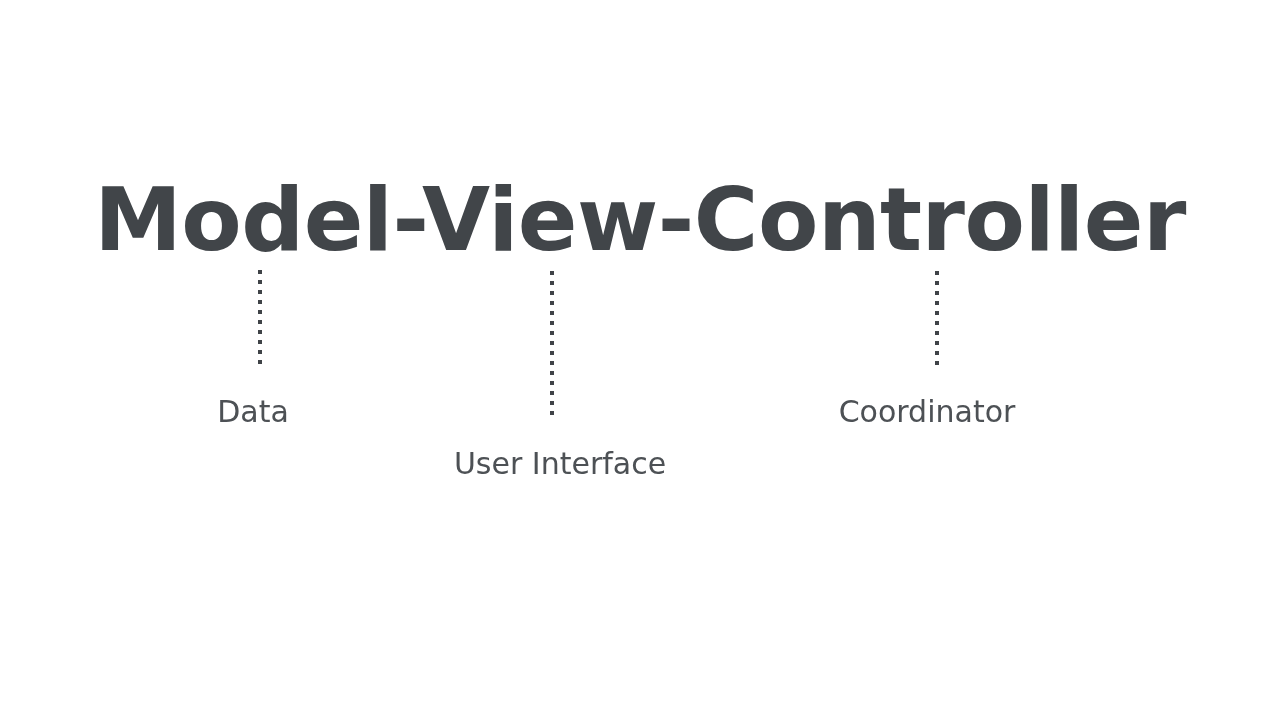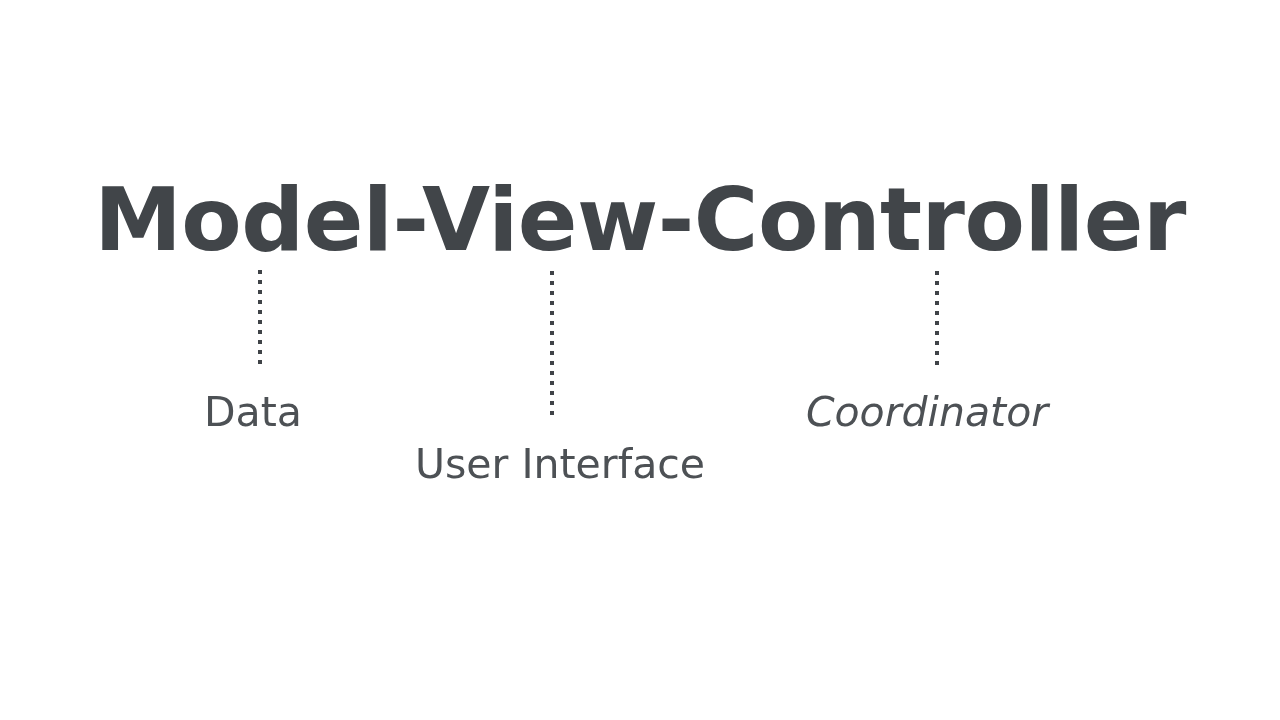--- a/index.html
+++ b/index.html
@@ -54,31 +54,31 @@
 
   #connector-model      { left: 258px; top: 270px; height: 100px; }
   #connector-view       { left: 550px; top: 271px; height: 150px; }
   #connector-controller { left: 935px; top: 271px; height: 100px; }
 
   
   .branch-label {
     position: absolute;
     font-family: "DejaVu Sans", sans-serif;
     font-weight: 400;
-    font-size: 41px;
+    font-size: 30px;
     line-height: 48px;
     color: #4d5155;
     white-space: nowrap;
     text-align: center;
     transform: translateX(-50%);
   }
 
   #label-data       { left: 253px; top: 388px; }
   #label-ui         { left: 545px; top: 440px; margin-left: 15px; }
-  #label-coordinator{ left: 927px; top: 388px; font-style: italic; }
+  #label-coordinator{ left: 927px; top: 388px; }
 </style>
 </head>
 <body>
 
 <div id="slide">
 
   <div class="title">Model-View-Controller</div>
 
   <div class="connector" id="connector-model"></div>
 

